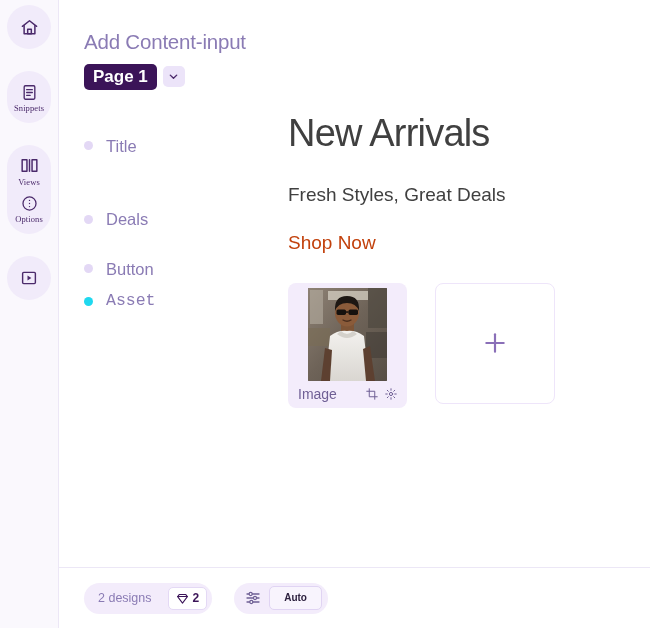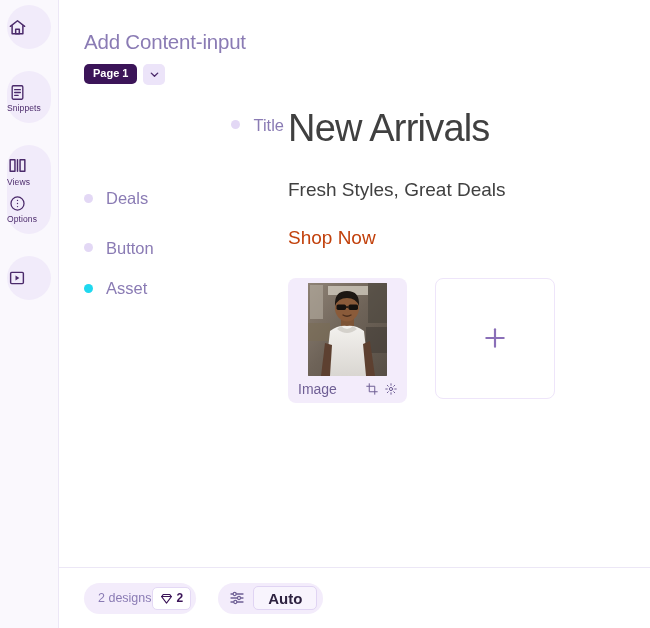--- a/index.html
+++ b/index.html
@@ -42,24 +42,25 @@
     align-items: center;
     padding: 7px 0 7px 0;
   }
   .rail-group.single { padding: 0; height: 44px; justify-content: center; }
   .rail-gap { height: 22px; }
 
   .rail-item {
     width: 44px;
     display: flex;
     flex-direction: column;
-    align-items: flex-start;
+    align-items: center;
     justify-content: center;
     padding: 4px 0 3px 0;
     cursor: pointer;
+    font-family: Liberation Serif, serif;
   }
   .rail-item .ico {
     width: 20px; height: 20px;
     display: flex; align-items: center; justify-content: center;
     color: #4b2a6b;
   }
   .rail-label {
     font-size: 8.5px;
     color: #4b2a6b;
     margin-top: 2px;
@@ -94,21 +95,21 @@
 
   .page-chip-row {
     display: flex;
     align-items: center;
     gap: 6px;
     margin-top: 9px;
   }
   .page-chip {
     background: #3b1458;
     color: #ffffff;
-    font-size: 11px;
+    font-size: 17px;
     font-weight: 700;
     padding: 4px 9px 5px 9px;
     border-radius: 5px;
     line-height: 1;
     cursor: pointer;
   }
   .page-dd {
     background: #ece4f9;
     border-radius: 5px;
     width: 22px;
@@ -242,21 +243,21 @@
     background: #ffffff;
   }
 
   .pill {
     height: 31px;
     background: #f3ecfb;
     border-radius: 16px;
     display: flex;
     align-items: center;
     padding: 0 5px 0 14px;
-    gap: 0;
+    gap: 16px;
     cursor: pointer;
   }
   .pill-text {
     font-size: 12.5px;
     color: #8a7bb4;
     line-height: 1;
   }
   .pill-inner {
     height: 23px;
     background: #ffffff;
@@ -290,21 +291,21 @@
   .pill2-btn {
     height: 24px;
     border: 1px solid #e0d4f3;
     background: #f8f4fd;
     border-radius: 5px;
     display: flex; align-items: center; justify-content: center;
     padding: 0 14px;
     cursor: pointer;
   }
   .pill2-btn-text {
-    font-size: 15px;
+    font-size: 10px;
     font-weight: 700;
     color: #2e2240;
     line-height: 1;
   }
 
   svg { display: block; }
 </style>
 </head>
 <body>
 
@@ -395,36 +396,36 @@
               <polyline points="5,9 12,16 19,9"></polyline>
             </svg>
           </span>
         </div>
       </div>
 
       <div class="rows">
 
         <div class="labels-col">
 
-          <div class="label-row" style="margin-top:0px;justify-content:flex-end;">
+          <div class="label-row" style="margin-top:16px;">
             <span class="label-dot"></span>
             <span class="label-text">Title</span>
           </div>
 
           <div class="label-row" style="margin-top:57px;">
             <span class="label-dot"></span>
             <span class="label-text">Deals</span>
           </div>
 
           <div class="label-row" style="margin-top:33px;">
             <span class="label-dot"></span>
             <span class="label-text">Button</span>
           </div>
 
-          <div class="label-row" style="margin-top:24px;">
+          <div class="label-row" style="margin-top:16px;font-family:Liberation Mono, monospace;">
             <span class="label-dot active"></span>
             <span class="label-text">Asset</span>
           </div>
 
         </div>
 
         <div class="content-col">
 
           <div class="headline">New Arrivals</div>
           <div class="subhead">Fresh Styles, Great Deals</div>

